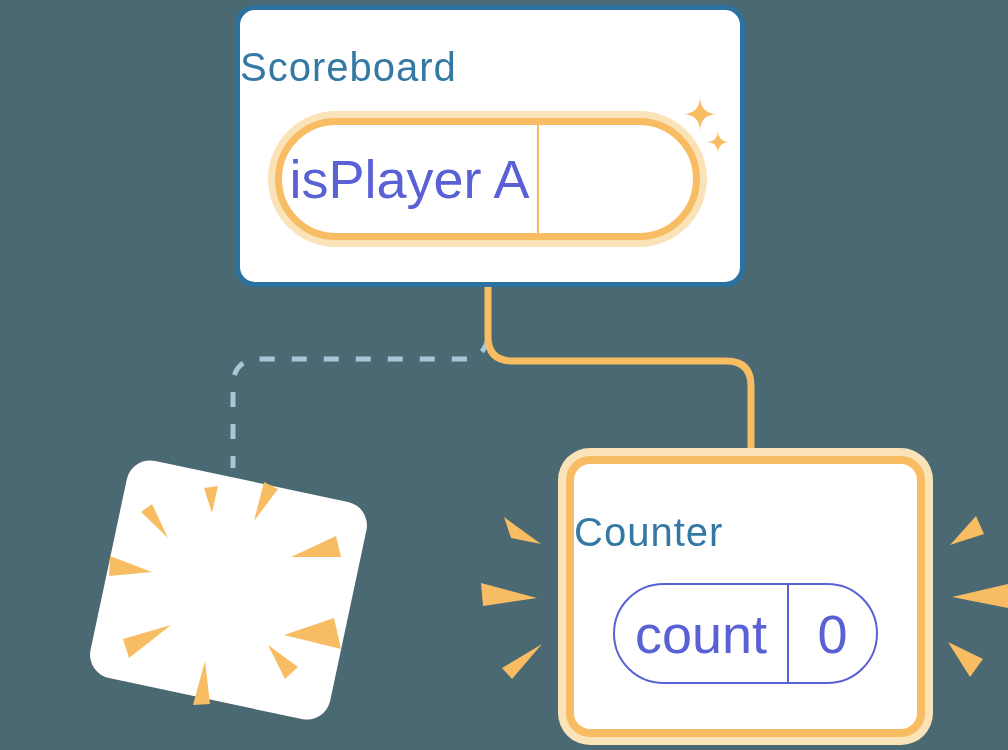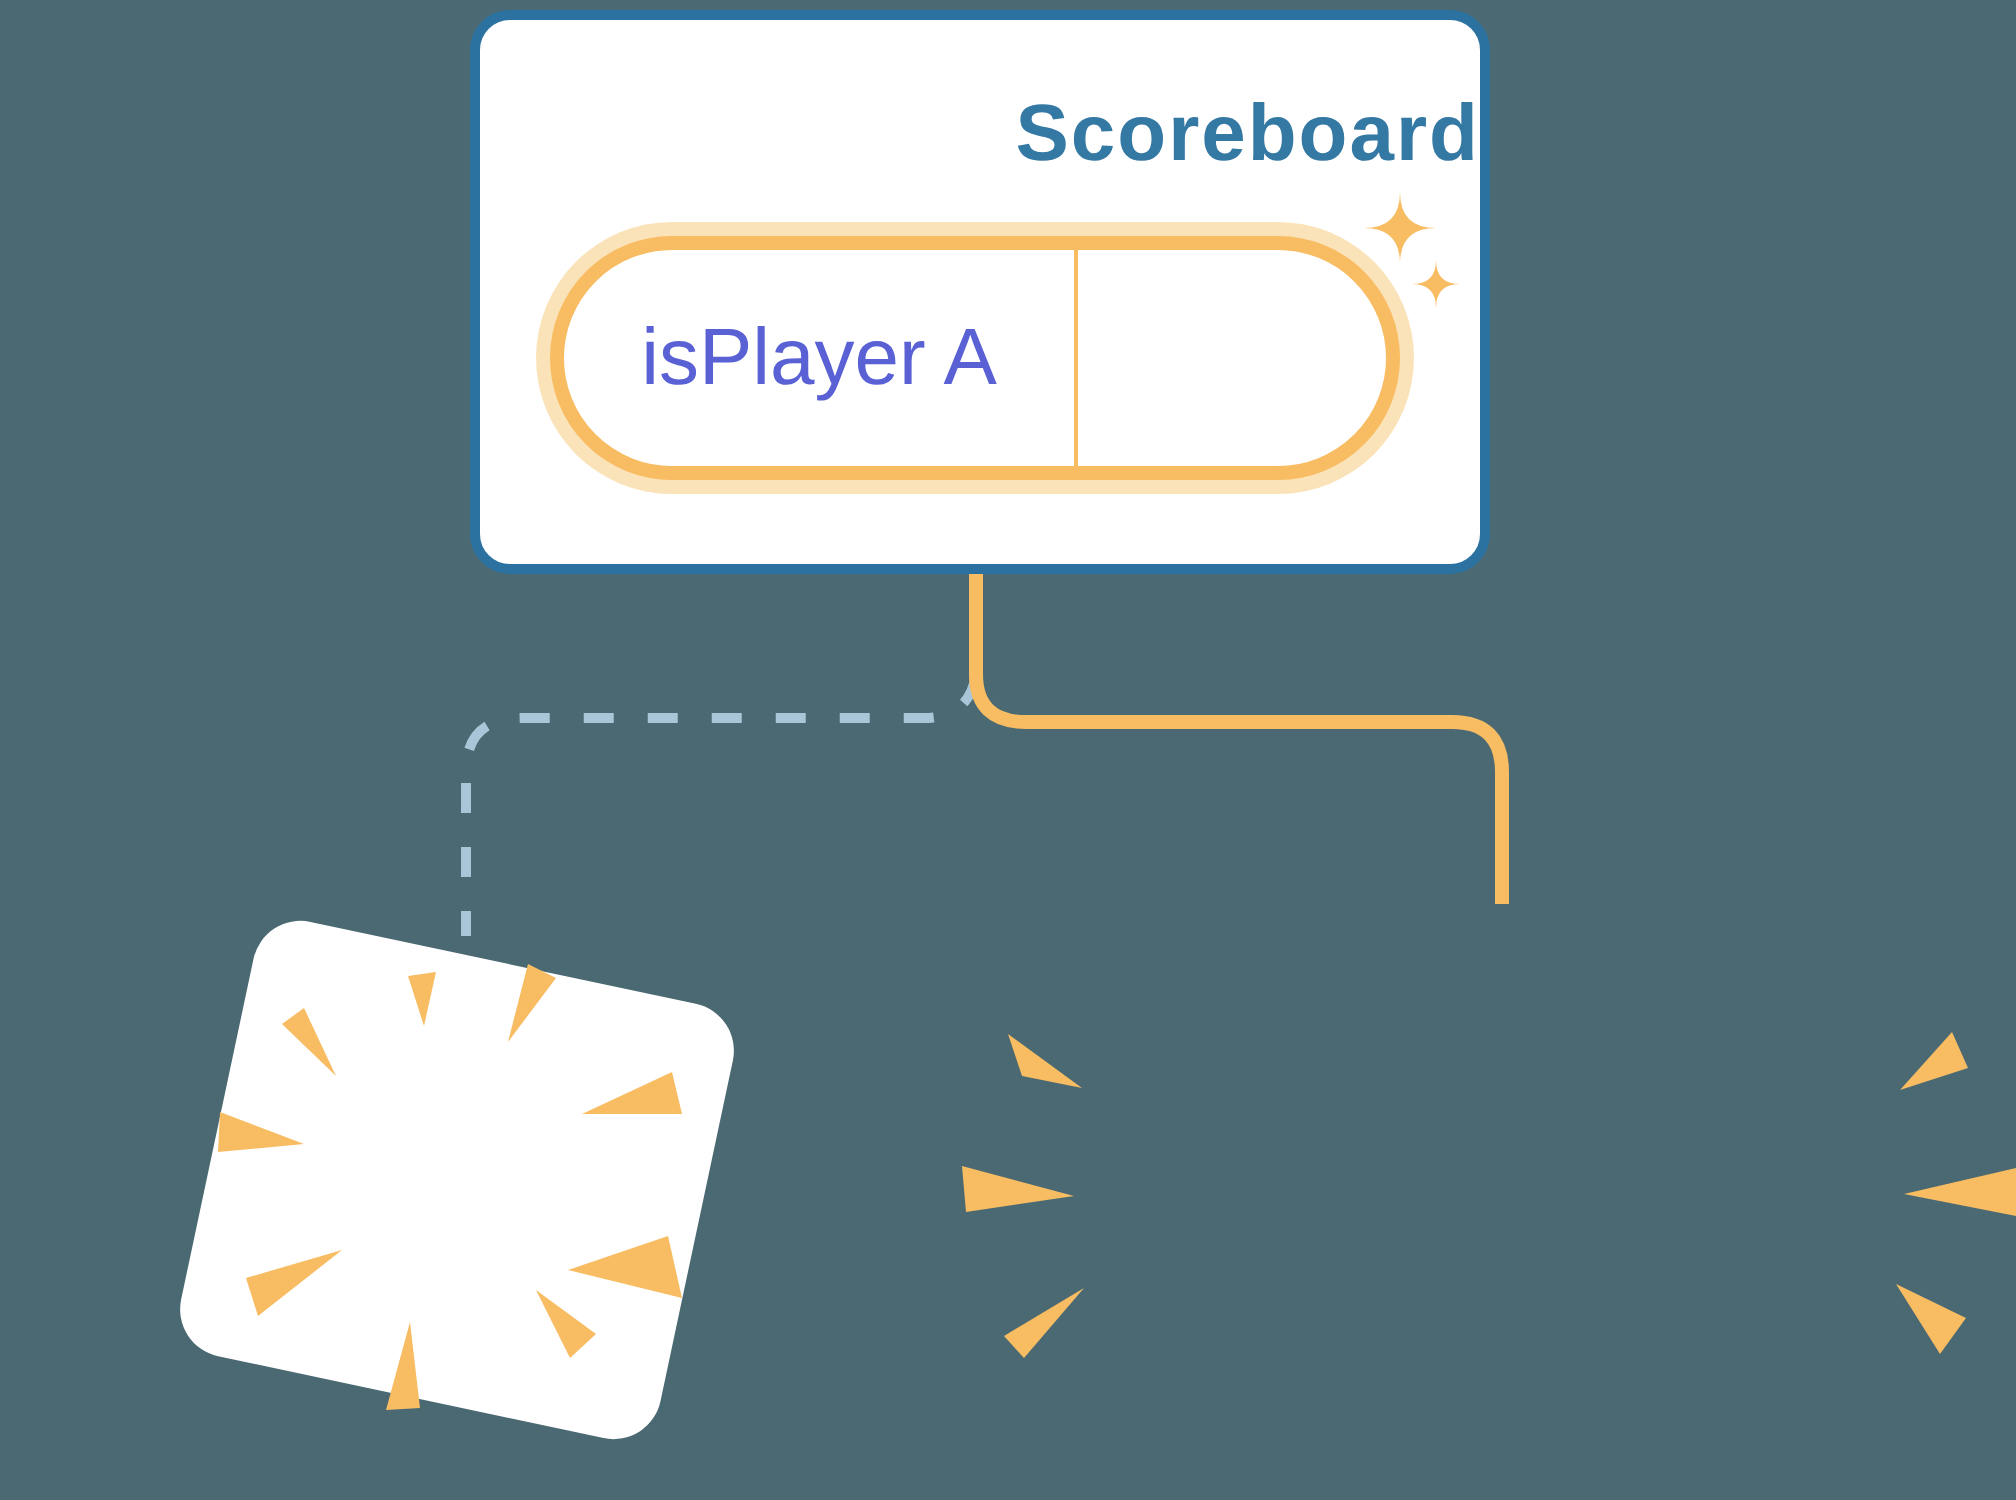--- a/index.html
+++ b/index.html
@@ -30,22 +30,22 @@
     border-radius:20px;
   }
   .counter-card{
     left:566px;top:456px;width:359px;height:281px;
     border:8px solid var(--accent-orange);
     box-shadow:0 0 0 8px var(--accent-orange-light);
     border-radius:24px;
   }
   .card-title{
     position:absolute;left:0;width:100%;
-    text-align:right;
-    font-size:40px;font-weight:700;letter-spacing:1px;
+    text-align:left;
+    font-size:40px;font-weight:400;letter-spacing:1px;
     color:var(--title-blue);
     line-height:1;
   }
   .scoreboard-card .card-title{top:37px;}
   .counter-card .card-title{top:48px;}
   .pill{
     position:absolute;box-sizing:border-box;
     display:flex;align-items:stretch;
     background:var(--card-white);
     overflow:hidden;
@@ -57,21 +57,21 @@
     border-radius:61px;
   }
   .pill-purple{
     left:39px;top:119px;width:265px;height:101px;
     border:2px solid var(--state-purple);
     border-radius:51px;
   }
   .pill-cell{
     display:flex;align-items:center;justify-content:center;
     color:var(--state-purple);
-    font-size:40px;line-height:1;
+    font-size:54px;line-height:1;
   }
   .pill-orange .pill-label{width:255px;}
   .pill-orange .pill-value{flex:1;font-weight:700;}
   .pill-purple .pill-label{width:172px;}
   .pill-purple .pill-value{flex:1;}
   .pill-divider{width:2px;align-self:stretch;}
   .pill-orange .pill-divider{background:var(--accent-orange);}
   .pill-purple .pill-divider{background:var(--state-purple);}
   .tilted-card{
     position:absolute;left:106px;top:479px;width:245px;height:222px;
@@ -95,20 +95,28 @@
   <div class="card scoreboard-card">
     <div class="card-title">Scoreboard</div>
     <div class="pill pill-orange">
       <span class="pill-cell pill-label">isPlayer A</span>
       <span class="pill-divider"></span>
     </div>
   </div>
 
   <div class="tilted-card"></div>
 
+  <div class="card counter-card">
+    <div class="card-title">Counter</div>
+    <div class="pill pill-purple">
+      <span class="pill-cell pill-label">count</span>
+      <span class="pill-divider"></span>
+      <span class="pill-cell pill-value">0</span>
+    </div>
+  </div>
 
   <svg class="layer decor" width="1008" height="750" viewBox="0 0 1008 750">
 
     <g>
       <polygon class="orange-fill" points="212,513 204,488 218,486"></polygon>
       <polygon class="orange-fill" points="254,521 264,482 278,489"></polygon>
       <polygon class="orange-fill" points="168,538 141,512 152,504"></polygon>
       <polygon class="orange-fill" points="152,572 110,556 109,576"></polygon>
       <polygon class="orange-fill" points="291,557 336,536 341,557"></polygon>
       <polygon class="orange-fill" points="171,625 129,658 123,639"></polygon>

